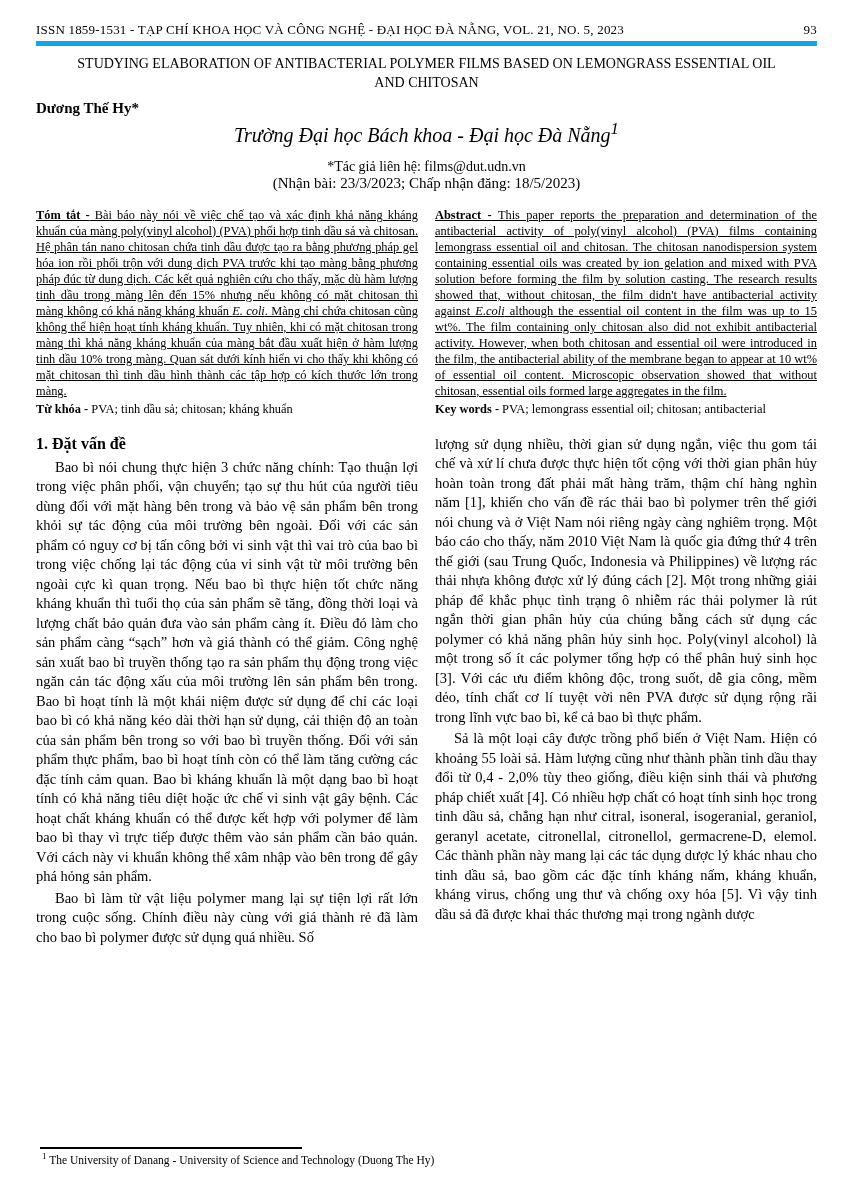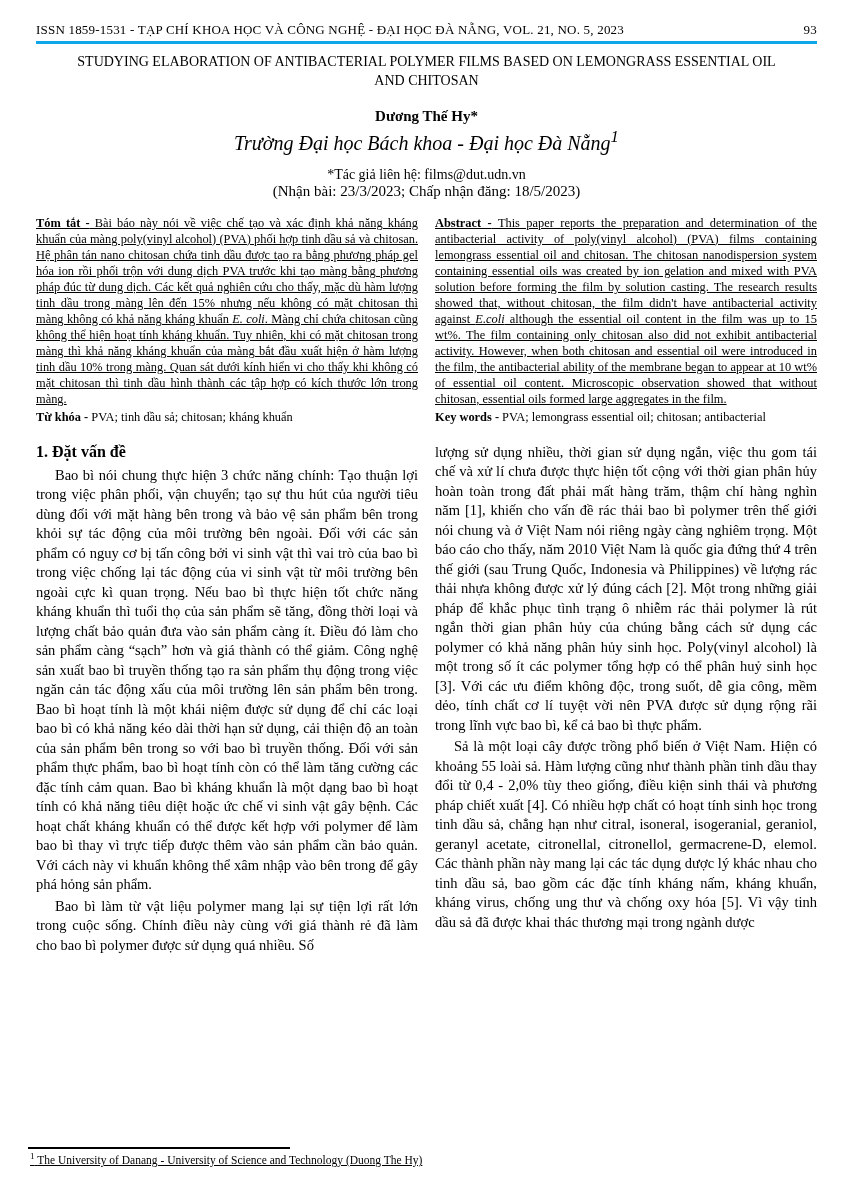--- a/index.html
+++ b/index.html
@@ -5,44 +5,44 @@
   html,body{margin:0;padding:0;background:#e9e9e9;}
   .page{
     width:853px;height:1190px;box-sizing:border-box;position:relative;
     margin:0 auto;background:#ffffff;color:#000;
     font-family:"Liberation Serif","DejaVu Serif",serif;
     padding:22px 36px 0 36px;overflow:hidden;
   }
   .runhead{
     display:flex;justify-content:space-between;align-items:flex-end;
     font-size:13px;letter-spacing:.2px;
-    border-bottom:3px solid #0ea5e9;padding-bottom:3px;
+    border-bottom:5px solid #0ea5e9;padding-bottom:3px;
   }
   h1.title-vi{
     font-size:20px;font-weight:bold;text-align:center;line-height:1.3;
     max-width:700px;margin:16px auto 0 auto;
   }
   h2.title-en{
     font-size:14px;font-weight:normal;text-align:center;line-height:1.35;
     max-width:700px;margin:9px auto 0 auto;
   }
-  .author{ text-align:center;font-weight:bold;font-size:15px;margin-top:17px; }
+  .author{ text-align:left;font-weight:bold;font-size:15px;margin-top:7px; }
   .affiliation{ text-align:center;font-style:italic;font-size:20px;margin-top:7px; }
   .contact{ text-align:center;font-size:14px;margin-top:12px; }
   .dates{ text-align:center;font-size:15px;}
   .cols{ display:flex;gap:17px;margin-top:15px; }
   .col{ width:382px;flex:0 0 382px; }
   p.abs{ font-size:12.4px;line-height:16px;text-align:justify;margin:0;text-decoration:underline; }
   p.kw{ font-size:12.4px;line-height:16px;text-align:justify;margin:2px 0 0 0; }
   .bodycols{ display:flex;gap:17px;margin-top:18px; }
   .bodycols h3{ font-size:16px;font-weight:bold;margin:0 0 5px 0; }
   .bodycols p{ font-size:14.5px;line-height:19.5px;text-align:justify;margin:0; }
   .bodycols p.indent{ text-indent:19px; }
   .bodycols p + p{ margin-top:2px; }
-  .footnote{ position:absolute;left:24px;bottom:24px;width:760px;text-decoration:underline; }
+  .footnote{ position:absolute;left:36px;bottom:24px;width:760px; }
   .fn-rule{ width:262px;border-top:2px solid #000;height:0;margin:0 0 5px 4px; }
   .fn{ font-size:11.5px;margin:0 0 0 6px; }
   .fn sup{ font-size:9px; }
   sup{ line-height:0; }
 </style>
 </head>
 <body>
 
 <div class="page">
 

